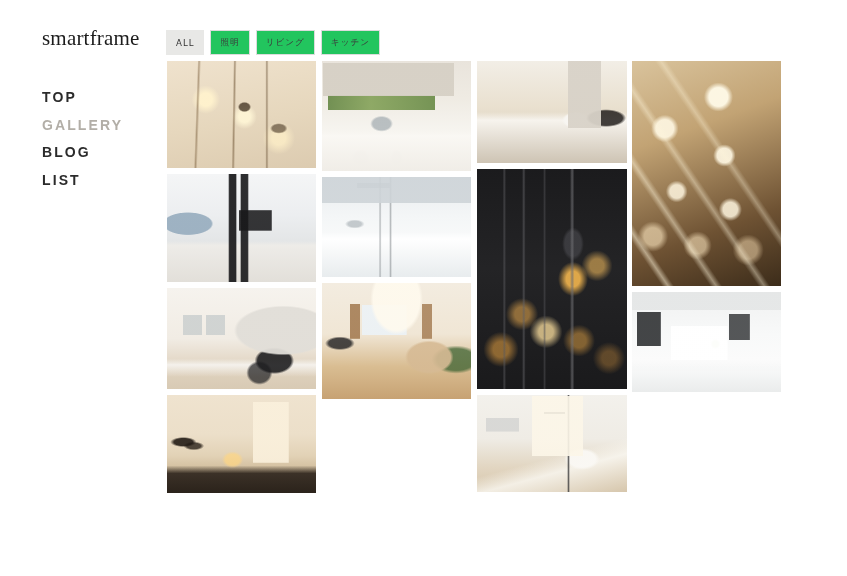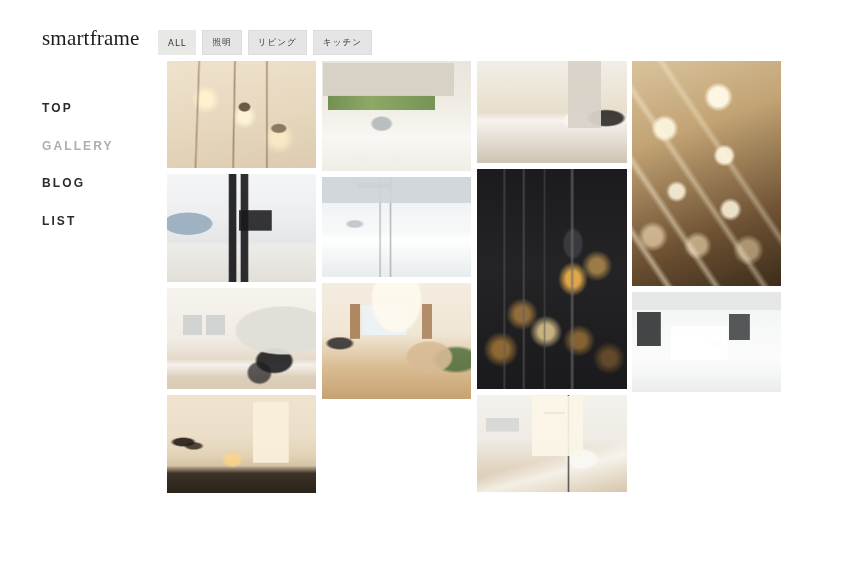--- a/index.html
+++ b/index.html
@@ -14,40 +14,39 @@
   
   .sidebar { position: absolute; left: 0; top: 0; width: 160px; height: 576px; background:#fff; }
   .logo {
     position: absolute; left: 42px; top: 26px;
     font-family: "Liberation Serif", serif;
     font-size: 21px; color: #1c1c1c; letter-spacing: 0.2px; white-space: nowrap;
   }
   .nav { position: absolute; left: 42px; top: 90px; width: 110px; }
   .nav-item {
     display: block;
-    font-size: 12px;
+    font-size: 14px;
     letter-spacing: 2.1px;
     color: #2b2b2b;
     font-weight: 700;
     line-height: 1;
     padding: 0 0 13.5px 0;
     cursor: pointer;
     white-space: nowrap;
-    margin-top: 12px;
   }
   .nav-item.is-active { color: #b2aea7; font-weight: 700; }
 
   
-  .filters { position: absolute; left: 158px; top: 30px; display: flex; gap: 6px; }
+  .filters { position: absolute; left: 166px; top: 30px; display: flex; gap: 6px; }
   .filter-btn {
     height: 25px;
     min-width: 32px;
     padding: 0 9px;
     border: 1px solid #dcdcdc;
-    background: #e5e5e5;
+    background: #22c55e;
     color: #3b3b3b;
     font-size: 8.6px;
     letter-spacing: 1px;
     display: flex; align-items: center; justify-content: center;
     cursor: pointer;
     white-space: nowrap;
     font-family: "DejaVu Sans", "Liberation Sans", sans-serif;
   }
   .filter-btn.is-active { background: #e8e8e6; border-color: #e8e8e6; color:#333; }
 

